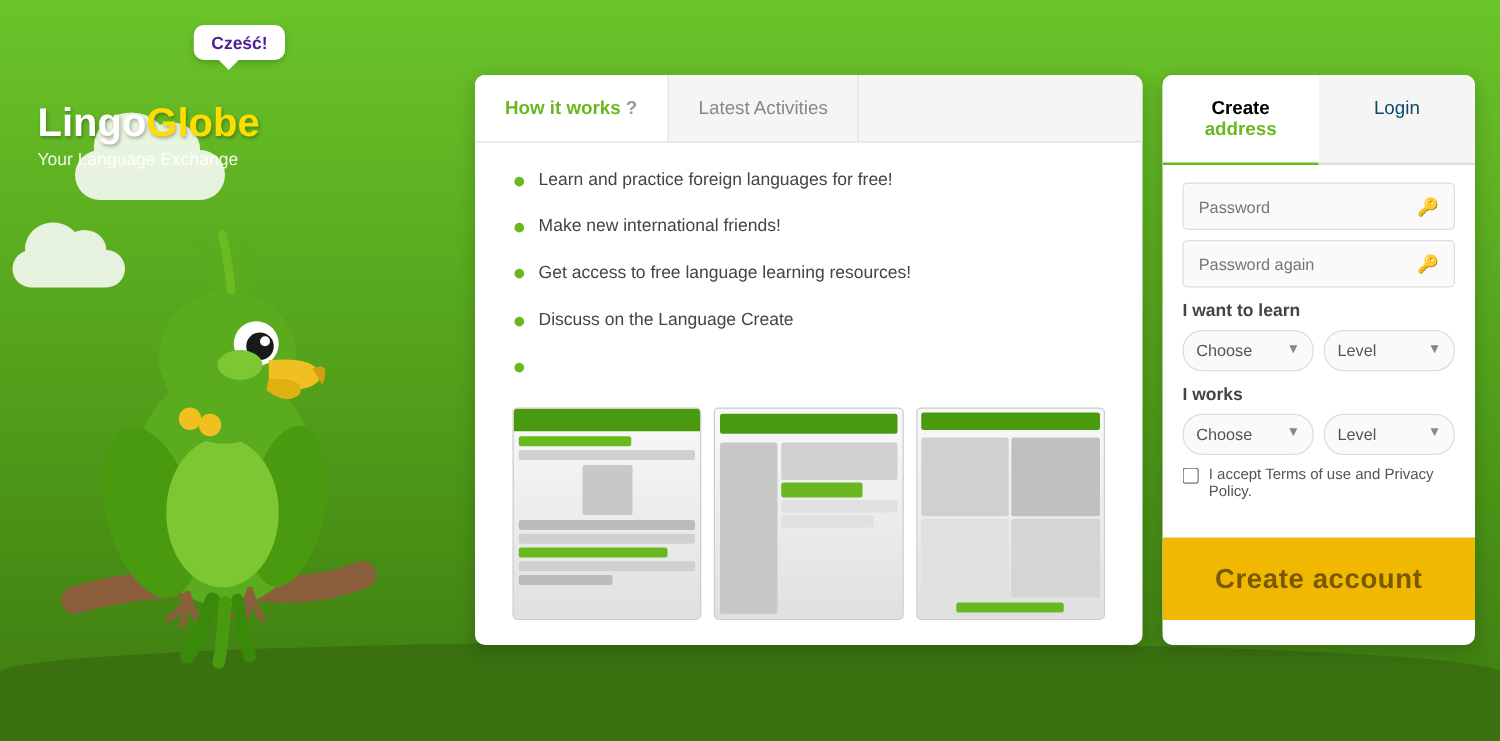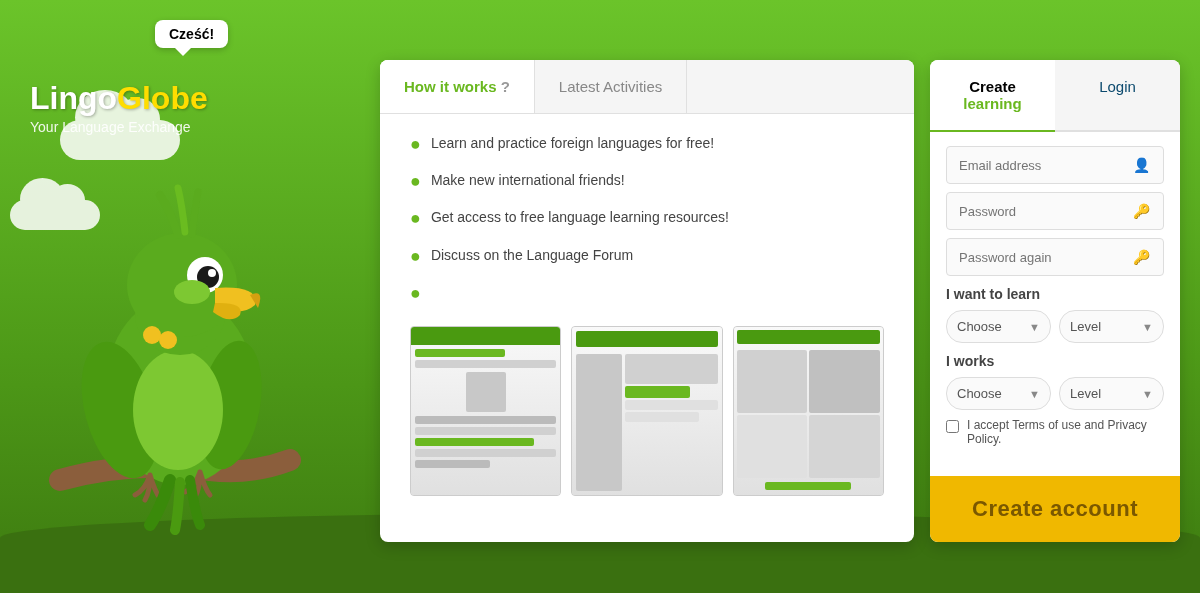--- a/index.html
+++ b/index.html
@@ -83,21 +83,21 @@
     
     .speech-bubble {
       position: absolute;
       top: 20px;
       left: 155px;
       background: white;
       border-radius: 8px;
       padding: 6px 14px;
       font-size: 14px;
       font-weight: bold;
-      color: #000000;
+      color: #4c1d95;
       box-shadow: 0 2px 6px rgba(0,0,0,0.2);
     }
     .speech-bubble::after {
       content: '';
       position: absolute;
       bottom: -8px;
       left: 20px;
       border-left: 8px solid transparent;
       border-right: 8px solid transparent;
       border-top: 8px solid white;
@@ -304,21 +304,20 @@
     }
     .select-box {
       flex: 1;
       padding: 8px 10px;
       border: 1px solid #ddd;
       border-radius: 16px;
       font-size: 13px;
       color: #555;
       background: #fafafa;
       display: flex;
-      align-items: center;
       justify-content: space-between;
       cursor: pointer;
     }
     .select-box .arrow {
       color: #888;
       font-size: 11px;
     }
 
     .terms-row {
       display: flex;
@@ -443,21 +442,21 @@
         <li>
           <span class="bullet">●</span>
           <span>Make new international friends!</span>
         </li>
         <li>
           <span class="bullet">●</span>
           <span>Get access to free language learning resources!</span>
         </li>
         <li>
           <span class="bullet">●</span>
-          <span>Discuss on the Language Forum</span>
+          <span>Discuss on the Language Create</span>
         </li>
         <li>
           <span class="bullet">●</span>
         </li>
       </ul>
 
       <div class="screenshots">
         <div class="screenshot-thumb">
           <div class="screenshot-inner">
             <div class="screenshot-header"></div>
@@ -497,33 +496,29 @@
             <div style="height:8px;background:#6ab820;border-radius:2px;width:60%;margin:2px auto;"></div>
           </div>
         </div>
       </div>
     </div>
   </div>
 
   <div class="right-panel">
     <div class="auth-tabs">
       <div class="auth-tab active">
-        <span class="auth-tab-label">Create <span style="color:#6ab820;">learning</span></span>
+        <span class="auth-tab-label">Create <span style="color:#6ab820;">address</span></span>
       </div>
       <div class="auth-tab inactive">
         <span class="auth-tab-label">Login</span>
       </div>
     </div>
 
     <div class="auth-form">
 
-      <div class="form-input">
-        <input type="email" placeholder="Email address" style="">
-        <span class="icon-right">👤</span>
-      </div>
 
       <div class="form-input">
         <input type="password" placeholder="Password" style="">
         <span class="icon-right">🔑</span>
       </div>
 
       <div class="form-input">
         <input type="password" placeholder="Password again" style="">
         <span class="icon-right">🔑</span>
       </div>

